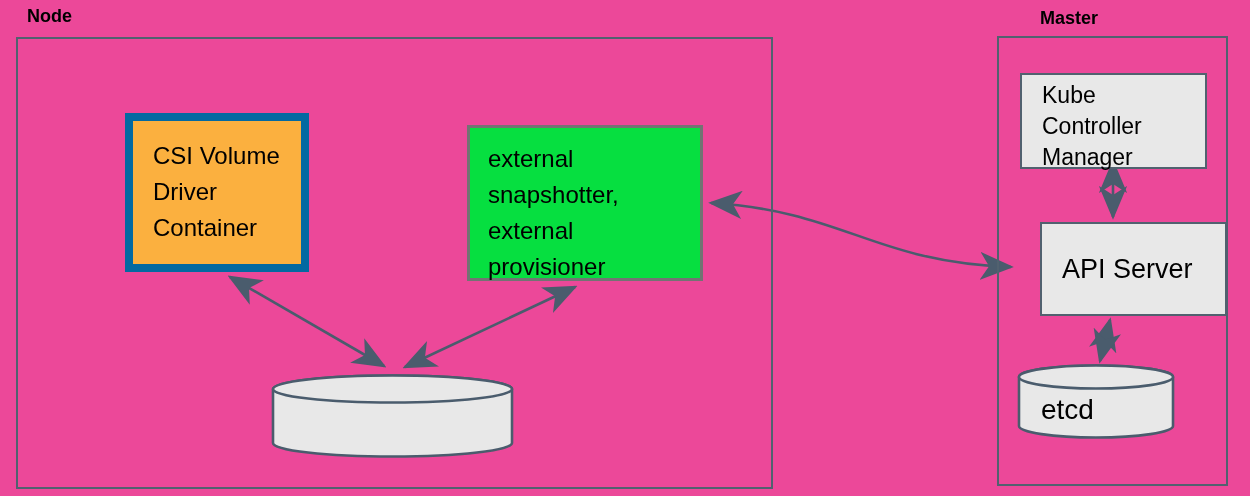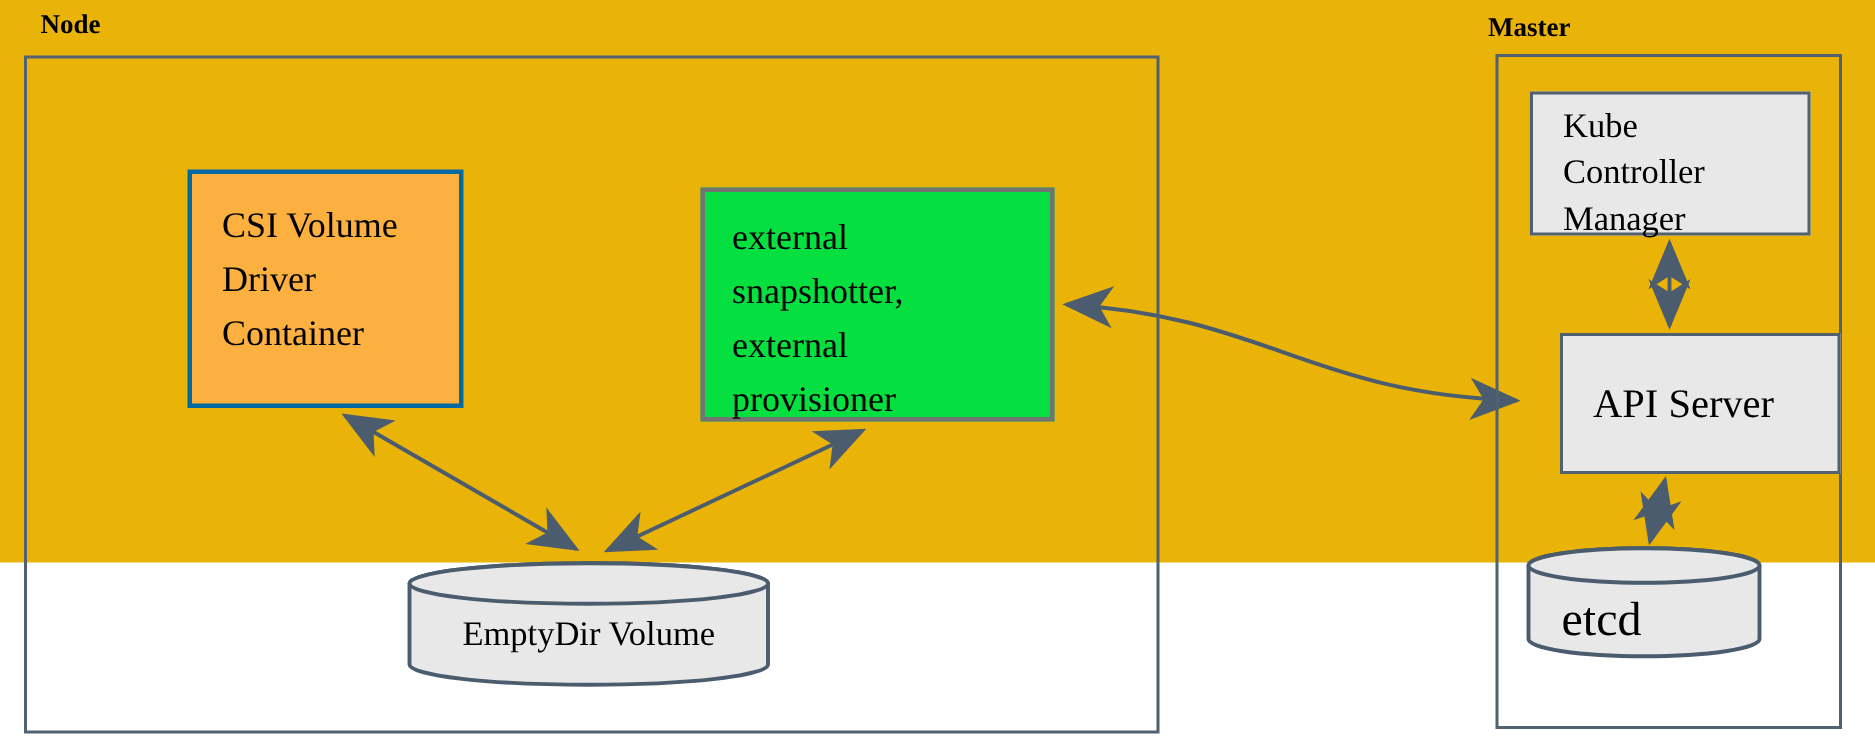--- a/index.html
+++ b/index.html
@@ -5,23 +5,22 @@
   * { margin: 0; padding: 0; box-sizing: border-box; }
   html, body { background: #ffffff; }
   body {
     font-family: "Liberation Sans", sans-serif;
     color: #000000;
     width: 1250px; height: 496px;
     overflow: hidden;
   }
   .canvas {
     position: relative;
-    width: 1250px; height: 375px;
-    background: #eab308;
-    font-family: Liberation Serif, serif;
+    width: 1250px; height: 496px;
+    background: #ec4899;
   }
   .abs { position: absolute; }
   .multiline { white-space: pre-line; }
 
   .outer-label {
     font-size: 18px;
     font-weight: bold;
     color: #000000;
   }
   .container-box {
@@ -29,21 +28,21 @@
     background: transparent;
   }
   .statefulset-title {
     font-size: 29px;
     font-weight: 400;
     color: #000000;
     letter-spacing: 0px;
   }
   .csi-box {
     background: #FBB03F;
-    border: 3px solid #0369a1;
+    border: 8px solid #0369a1;
     font-size: 24px;
     line-height: 36px;
     padding: 17px 10px 0 20px;
   }
   .sidecar-box {
     background: #06DF40;
     border: 3px solid #737373;
     font-size: 24px;
     line-height: 36px;
     padding: 13px 8px 0 18px;
@@ -62,21 +61,21 @@
     padding: 5px 8px 0 20px;
   }
   .api-box {
     font-size: 27px;
     display: flex;
     align-items: center;
     padding-left: 20px;
     margin-left: 20px;
   }
   .cyl-label { font-size: 23px; text-align: center; }
-  .etcd-label { font-size: 32px; }
+  .etcd-label { font-size: 28px; }
   svg.layer { position: absolute; left: 0; top: 0; }
 </style>
 </head>
 <body>
 
 <div class="canvas">
 
   <svg class="layer" width="1250" height="496" viewBox="0 0 1250 496">
     <defs>
       <marker id="ah-end" viewBox="0 0 12 10" markerWidth="13" markerHeight="11" refX="11" refY="5" orient="auto">
@@ -116,27 +115,26 @@
   <div class="abs csi-box multiline" style="left:125px; top:113px; width:184px; height:159px;">CSI Volume
 Driver
 Container</div>
 
   <div class="abs sidecar-box multiline" style="left:467px; top:125px; width:236px; height:156px;">external
 snapshotter,
 external
 provisioner</div>
 
 
-  <div class="abs cyl-label" style="left:273px; top:410px; width:239px;">EmptyDir Volume</div>
 
-  <div class="abs outer-label" style="left:992px; top:8px;">Master</div>
+  <div class="abs outer-label" style="left:1040px; top:8px;">Master</div>
 
   <div class="abs container-box" style="left:997px; top:36px; width:231px; height:450px;"></div>
 
-  <div class="abs gray-box kcm-box multiline" style="left:1020px; top:61px; width:187px; height:96px;">Kube
+  <div class="abs gray-box kcm-box multiline" style="left:1020px; top:73px; width:187px; height:96px;">Kube
 Controller
 Manager</div>
 
   <div class="abs gray-box api-box" style="left:1020px; top:222px; width:187px; height:94px;">API Server</div>
 
   <div class="abs etcd-label" style="left:1041px; top:394px;">etcd</div>
 
 </div>
 
 </body></html>

